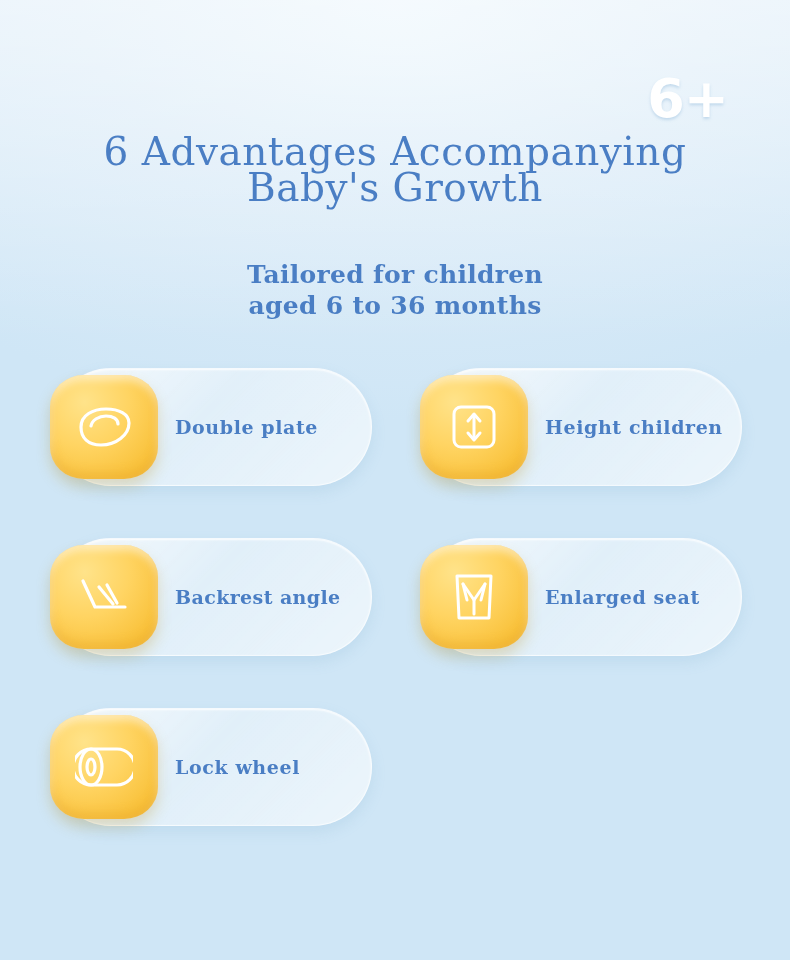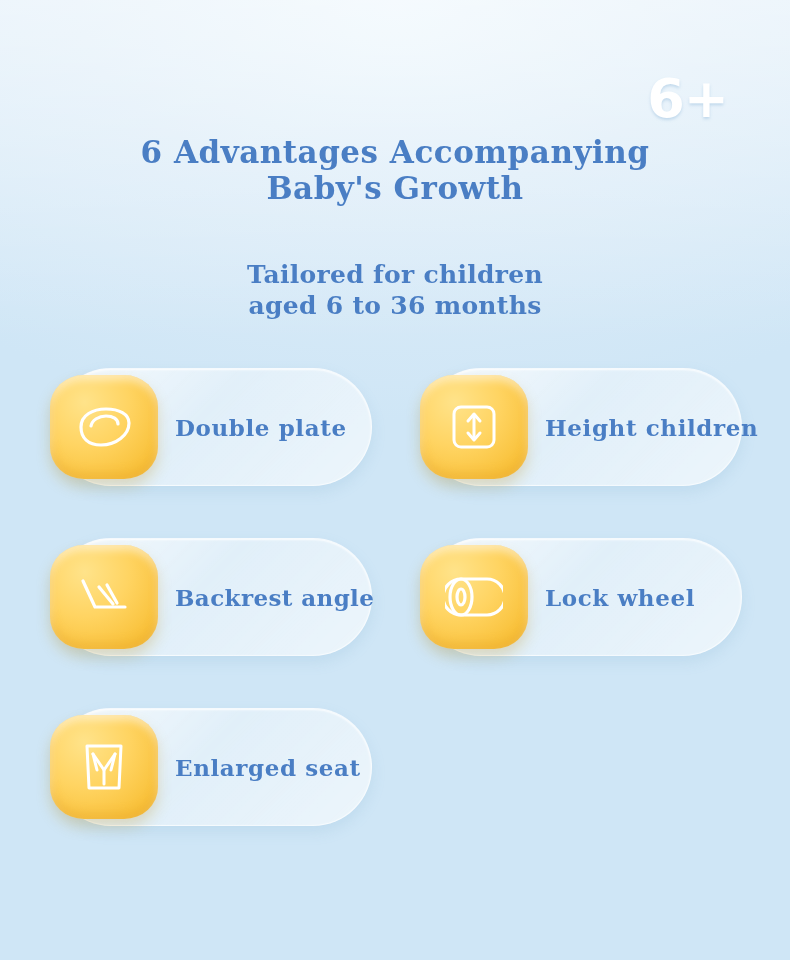--- a/index.html
+++ b/index.html
@@ -45,22 +45,22 @@
   }
 
   .headline {
     position: absolute;
     left: 0;
     right: 0;
     top: 134px;
     text-align: center;
     color: #4a7ec4;
     font-family: "DejaVu Serif", serif;
-    font-weight: bold;
-    font-size: 31px;
+    font-weight: normal;
+    font-size: 39px;
     line-height: 36px;
     letter-spacing: 0.5px;
   }
   .headline .l2 {
     display: block;
   }
 
   .subline {
     position: absolute;
     left: 0;
@@ -122,21 +122,21 @@
     display: flex;
     align-items: center;
     justify-content: center;
   }
   .icon-blob svg { display: block; }
 
   .pill-label {
     color: #4a7ec4;
     font-family: "DejaVu Serif", serif;
     font-weight: bold;
-    font-size: 23px;
+    font-size: 19px;
     letter-spacing: 0.6px;
     padding-left: 12px;
     white-space: nowrap;
   }
   .pill.wide .pill-label { letter-spacing: 0.4px; }
 </style>
 </head>
 <body>
 
 <div class="poster">
@@ -186,44 +186,44 @@
       <div class="icon-wrap">
         <div class="icon-blob">
           <svg width="58" height="48" viewBox="0 0 58 48" fill="none" stroke="#ffffff" stroke-width="3.2" stroke-linecap="round" stroke-linejoin="round">
             <path d="M8 8 L20 34 L50 34"></path>
             <path d="M24 14 L38 31"></path>
             <path d="M32 12 L42 30"></path>
           </svg>
         </div>
       </div>
       <div class="pill-label">Backrest angle</div>
-    </div>
-
-    <div class="pill">
-      <div class="icon-wrap">
-        <div class="icon-blob">
-          <svg width="58" height="44" viewBox="0 0 58 44" fill="none" stroke="#ffffff" stroke-width="3.2" stroke-linecap="round" stroke-linejoin="round">
-            <path d="M16 4 L42 4 A18 18 0 0 1 42 40 L16 40 A18 18 0 0 1 16 4 Z"></path>
-            <ellipse cx="16" cy="22" rx="11" ry="18"></ellipse>
-            <ellipse cx="16" cy="22" rx="4" ry="8"></ellipse>
-          </svg>
-        </div>
-      </div>
-      <div class="pill-label">Lock wheel</div>
     </div>
 
     <div class="pill">
       <div class="icon-wrap">
         <div class="icon-blob">
           <svg width="50" height="54" viewBox="0 0 50 54" fill="none" stroke="#ffffff" stroke-width="3" stroke-linecap="round" stroke-linejoin="round">
             <path d="M8 6 L42 6 L40 48 L10 48 Z"></path>
             <path d="M14 14 L25 30 L36 14"></path>
             <path d="M25 30 L25 44"></path>
             <path d="M14 14 L18 30"></path>
             <path d="M36 14 L32 30"></path>
           </svg>
         </div>
       </div>
       <div class="pill-label">Enlarged seat</div>
     </div>
 
+    <div class="pill">
+      <div class="icon-wrap">
+        <div class="icon-blob">
+          <svg width="58" height="44" viewBox="0 0 58 44" fill="none" stroke="#ffffff" stroke-width="3.2" stroke-linecap="round" stroke-linejoin="round">
+            <path d="M16 4 L42 4 A18 18 0 0 1 42 40 L16 40 A18 18 0 0 1 16 4 Z"></path>
+            <ellipse cx="16" cy="22" rx="11" ry="18"></ellipse>
+            <ellipse cx="16" cy="22" rx="4" ry="8"></ellipse>
+          </svg>
+        </div>
+      </div>
+      <div class="pill-label">Lock wheel</div>
+    </div>
+
   </div>
 </div>
 
 </body></html>

